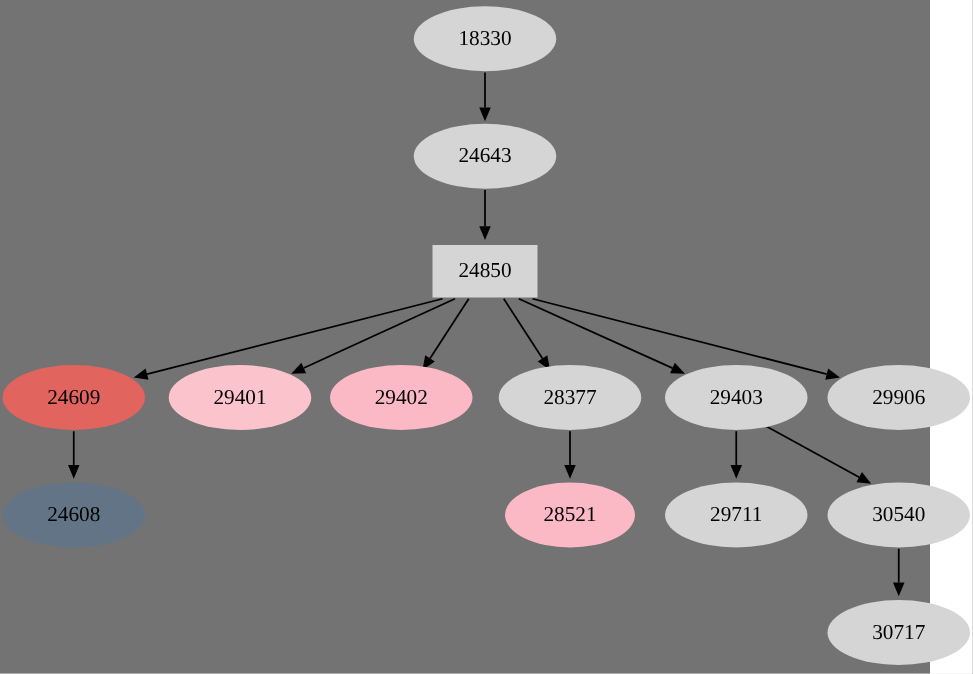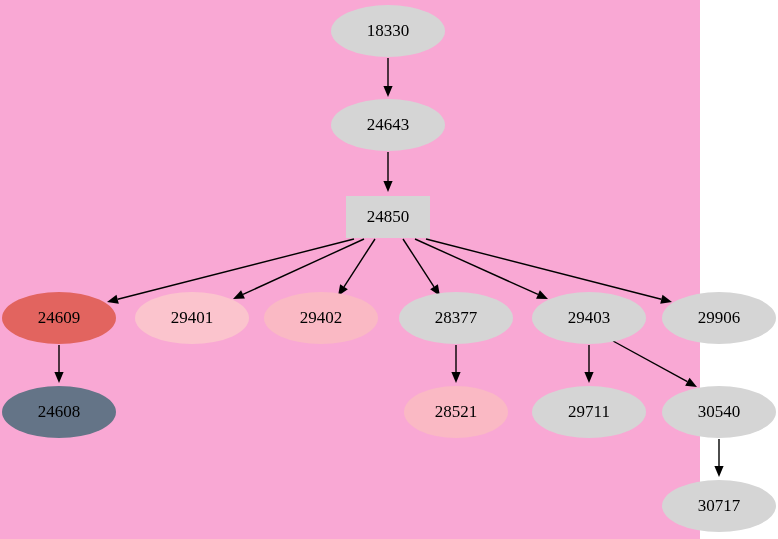--- a/index.html
+++ b/index.html
@@ -11,21 +11,22 @@
   body {
     width: 778px;
     height: 539px;
     overflow: hidden;
     font-family: "Liberation Serif", "DejaVu Serif", serif;
   }
   #graph-canvas {
     position: relative;
     width: 700px;
     height: 539px;
-    background: #f9a8d4;
+    background: #737373;
+    padding-left: 44px;
   }
   #graph-svg {
     position: absolute;
     top: 0;
     left: 0;
     width: 778px;
     height: 539px;
   }
   .node-label {
     font-family: "Liberation Serif", "DejaVu Serif", serif;

